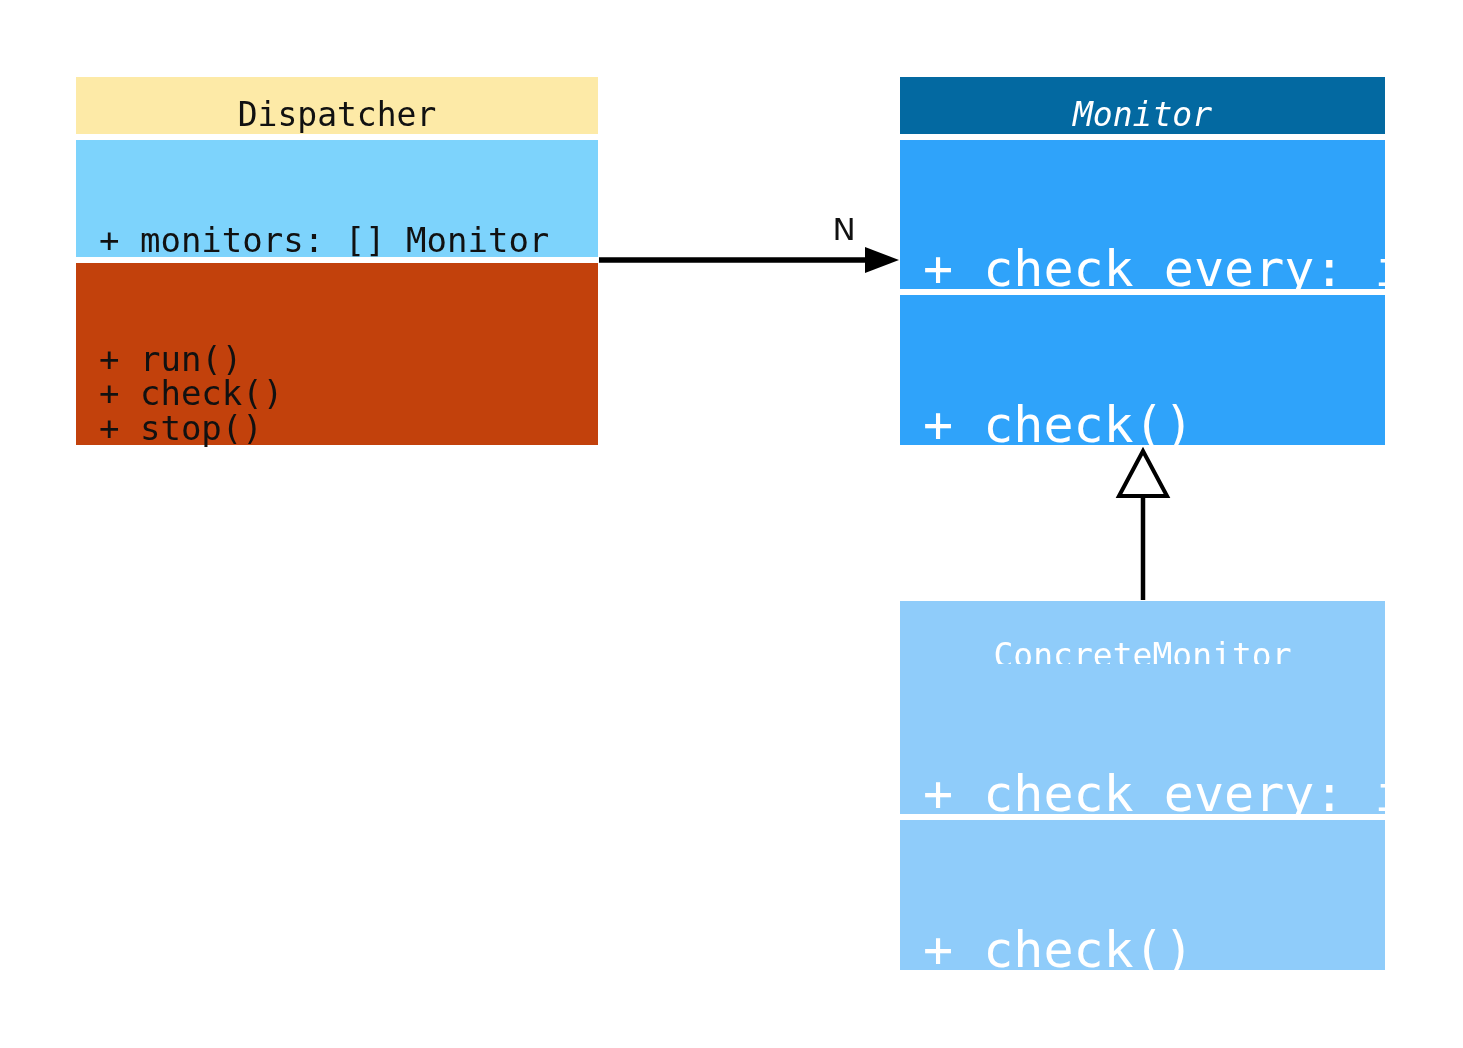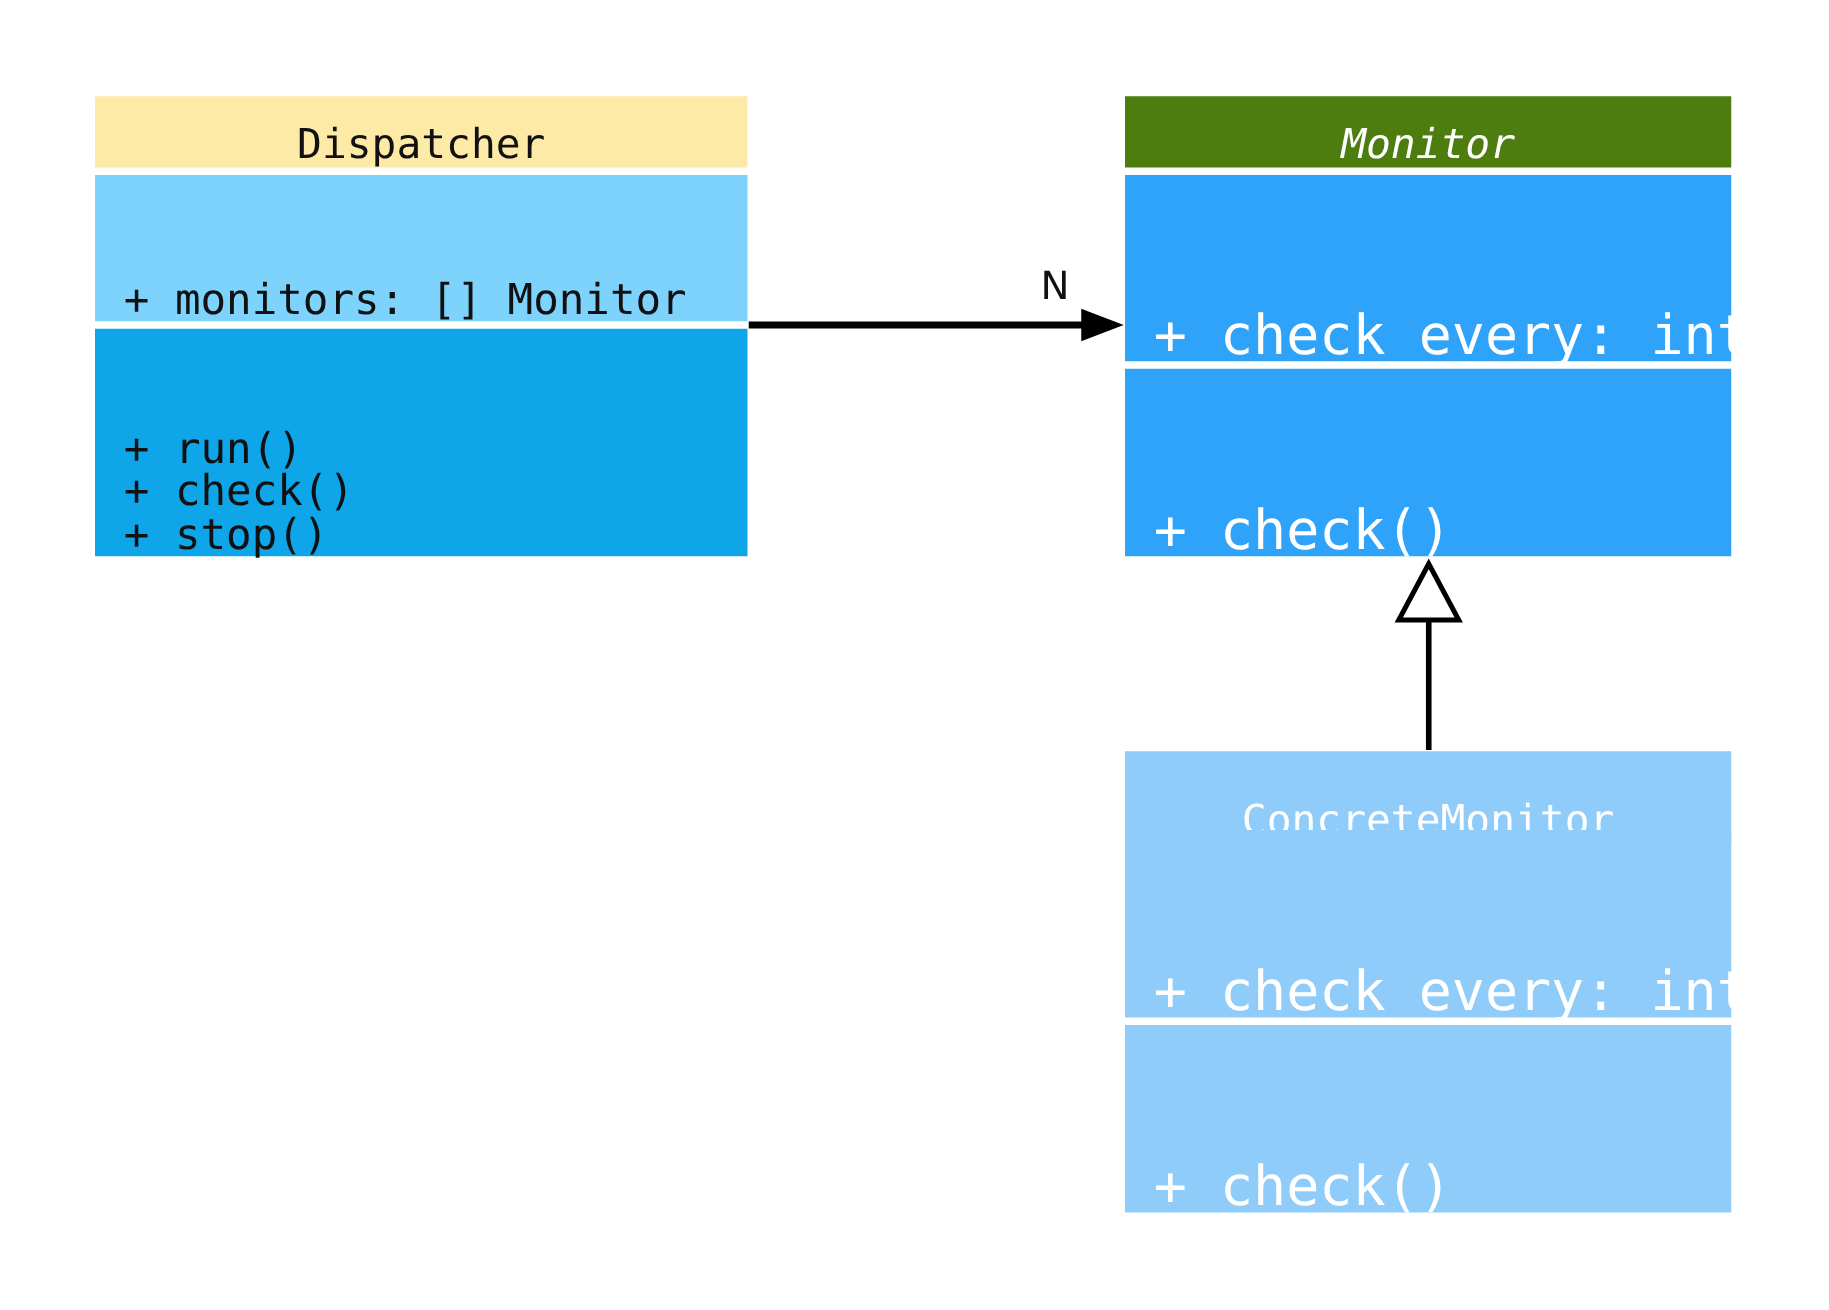--- a/index.html
+++ b/index.html
@@ -38,21 +38,21 @@
     letter-spacing: 0;
   }
 
   .sec.body {
     align-items: flex-start;
     padding-left: 23px;
     padding-right: 8px;
   }
 
   .dispatcher .sec.body { font-size: 34px; line-height: 34.5px; }
-  .bluebox    .sec.body { font-size: 44px; line-height: 40px; }
+  .bluebox    .sec.body { font-size: 50px; line-height: 40px; }
 
   .line { white-space: pre; }
 
   .title-italic { font-style: italic; }
 
   
   .dispatcher { left: 76px; top: 77px; width: 522px; height: 368px; }
   .dispatcher .title   { top: 0px;   height: 57px; }
   .dispatcher .attrs   { top: 63px;  height: 117px; }
   .dispatcher .methods { top: 186px; height: 182px; }
@@ -97,29 +97,29 @@
     </g>
   </svg>
 
   <div class="uml-class dispatcher">
     <div class="sec title" style="background-color: rgb(253, 234, 167); color: rgb(17, 17, 17);">
       <span>Dispatcher</span>
     </div>
     <div class="sec body attrs" style="background-color: #7dd3fc; color: rgb(17, 17, 17);">
       <div class="line">+ monitors: [] Monitor</div>
     </div>
-    <div class="sec body methods" style="background-color: #0ea5e9; color: rgb(17, 17, 17);">
+    <div class="sec body methods" style="background-color: #c2410c; color: rgb(17, 17, 17);">
       <div class="line">+ run()</div>
       <div class="line">+ check()</div>
       <div class="line">+ stop()</div>
     </div>
   </div>
 
   <div class="uml-class bluebox monitor">
-    <div class="sec title" style="background-color: #4d7c0f; color: rgb(255, 255, 255);">
+    <div class="sec title" style="background-color: #0369a1; color: rgb(255, 255, 255);">
       <span class="title-italic">Monitor</span>
     </div>
     <div class="sec body attrs" style="background-color: rgb(47, 163, 250); color: rgb(255, 255, 255);">
       <div class="line">+ check_every: int</div>
     </div>
     <div class="sec body methods" style="background-color: rgb(47, 163, 250); color: rgb(255, 255, 255);">
       <div class="line">+ check()</div>
     </div>
   </div>
 

